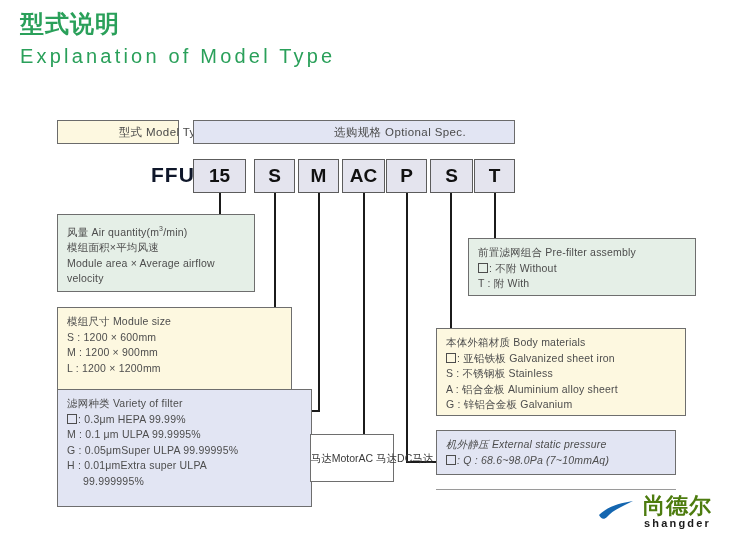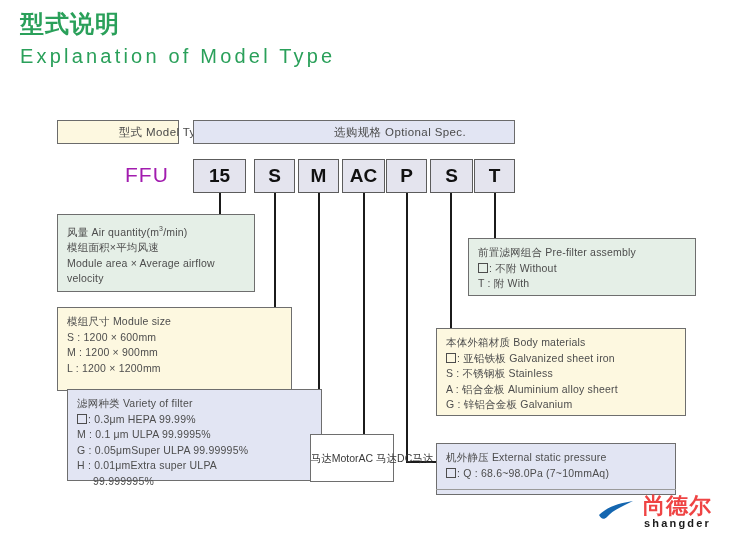--- a/index.html
+++ b/index.html
@@ -31,22 +31,23 @@
   .mint{background:#e5efe7;}
 
   .hdr-txt{
     position:absolute;left:0;top:0;width:100%;height:100%;
     display:flex;align-items:center;justify-content:center;
     font-size:11.5px;color:#4a4a4a;letter-spacing:.4px;white-space:nowrap;margin-left:46px;
   }
 
   
   .ffu{
-    position:absolute;font-size:21px;font-weight:normal;color:#a21caf;
+    position:absolute;font-size:21px;font-weight:bold;color:#0f172a;
     letter-spacing:1px;
+    margin-left:26px;
   }
   .cell{
     position:absolute;box-sizing:border-box;
     border:1px solid #5c5c5c;background:#e4e4ee;
     display:flex;align-items:center;justify-content:center;
     font-size:19px;font-weight:bold;color:#111;
   }
 
   
   .ln{position:absolute;background:#1b1b1b;}
@@ -74,21 +75,21 @@
     position:absolute;box-sizing:border-box;border:1px solid #6e6e6e;
     background:#ffffff;display:flex;
     align-items:center;justify-content:center;padding-left:40px;
   }
   .motorbox .ln-t{font-size:10.5px;color:#3a3a3a;line-height:14px;white-space:nowrap;}
 
   
   .divider{position:absolute;background:#9a9a9a;height:1px;}
   .logo-wrap{position:absolute;display:flex;align-items:center;}
   .logo-cn{
-    font-size:22px;font-weight:bold;color:#ef4444;letter-spacing:1px;
+    font-size:22px;font-weight:bold;color:#4d7c0f;letter-spacing:1px;
     line-height:22px;
   }
   .logo-en{
     font-size:11px;font-weight:bold;color:#1a1a1a;letter-spacing:2.2px;
     line-height:12px;text-align:center;
   }
 </style>
 </head>
 <body>
 
@@ -138,21 +139,21 @@
     <div class="ln-t">velocity</div>
   </div>
 
   <div class="dbox cream" style="left:57px;top:307px;width:235px;height:84px;">
     <div class="ln-t">模组尺寸 Module size</div>
     <div class="ln-t">S : 1200 × 600mm</div>
     <div class="ln-t">M : 1200 × 900mm</div>
     <div class="ln-t">L :  1200 × 1200mm</div>
   </div>
 
-  <div class="dbox lav" style="left:57px;top:389px;width:255px;height:92px;margin-left:10px;">
+  <div class="dbox lav" style="left:57px;top:389px;width:255px;height:118px;">
     <div class="ln-t">滤网种类 Variety of filter</div>
     <div class="ln-t"><span class="cb"></span><span>: 0.3μm HEPA     99.99%</span></div>
     <div class="ln-t">M : 0.1 μm ULPA   99.9995%</div>
     <div class="ln-t">G : 0.05μmSuper ULPA     99.99995%</div>
     <div class="ln-t">H : 0.01μmExtra super ULPA</div>
     <div class="ln-t ind">99.999995%</div>
   </div>
 
   <div class="motorbox" style="left:310px;top:434px;width:84px;height:48px;">
     <div class="ln-t">马达Motor</div>
@@ -167,21 +168,21 @@
   </div>
 
   <div class="dbox cream" style="left:436px;top:328px;width:250px;height:88px;">
     <div class="ln-t">本体外箱材质 Body materials</div>
     <div class="ln-t"><span class="cb"></span><span>: 亚铅铁板      Galvanized sheet iron</span></div>
     <div class="ln-t">S : 不锈钢板      Stainless</div>
     <div class="ln-t">A : 铝合金板      Aluminium alloy sheert</div>
     <div class="ln-t">G : 锌铝合金板  Galvanium</div>
   </div>
 
-  <div class="dbox lav" style="left:436px;top:443px;width:240px;height:52px;">
+  <div class="dbox lav" style="left:436px;top:430px;width:240px;height:45px;font-style:italic;">
     <div class="ln-t">机外静压 External static pressure</div>
     <div class="ln-t"><span class="cb"></span><span>: Q : 68.6~98.0Pa    (7~10mmAq)</span></div>
   </div>
 
   <div class="divider" style="left:436px;top:489px;width:240px;"></div>
 
   <div class="logo-wrap" style="left:597px;top:495px;">
     <svg width="40" height="28" viewBox="0 0 40 28">
       <path d="M2 17 C10 9, 22 5, 36 3 C26 8, 16 12, 10 19 C7 22, 4 21, 2 17 Z" fill="#1466b0"></path>
     </svg>

